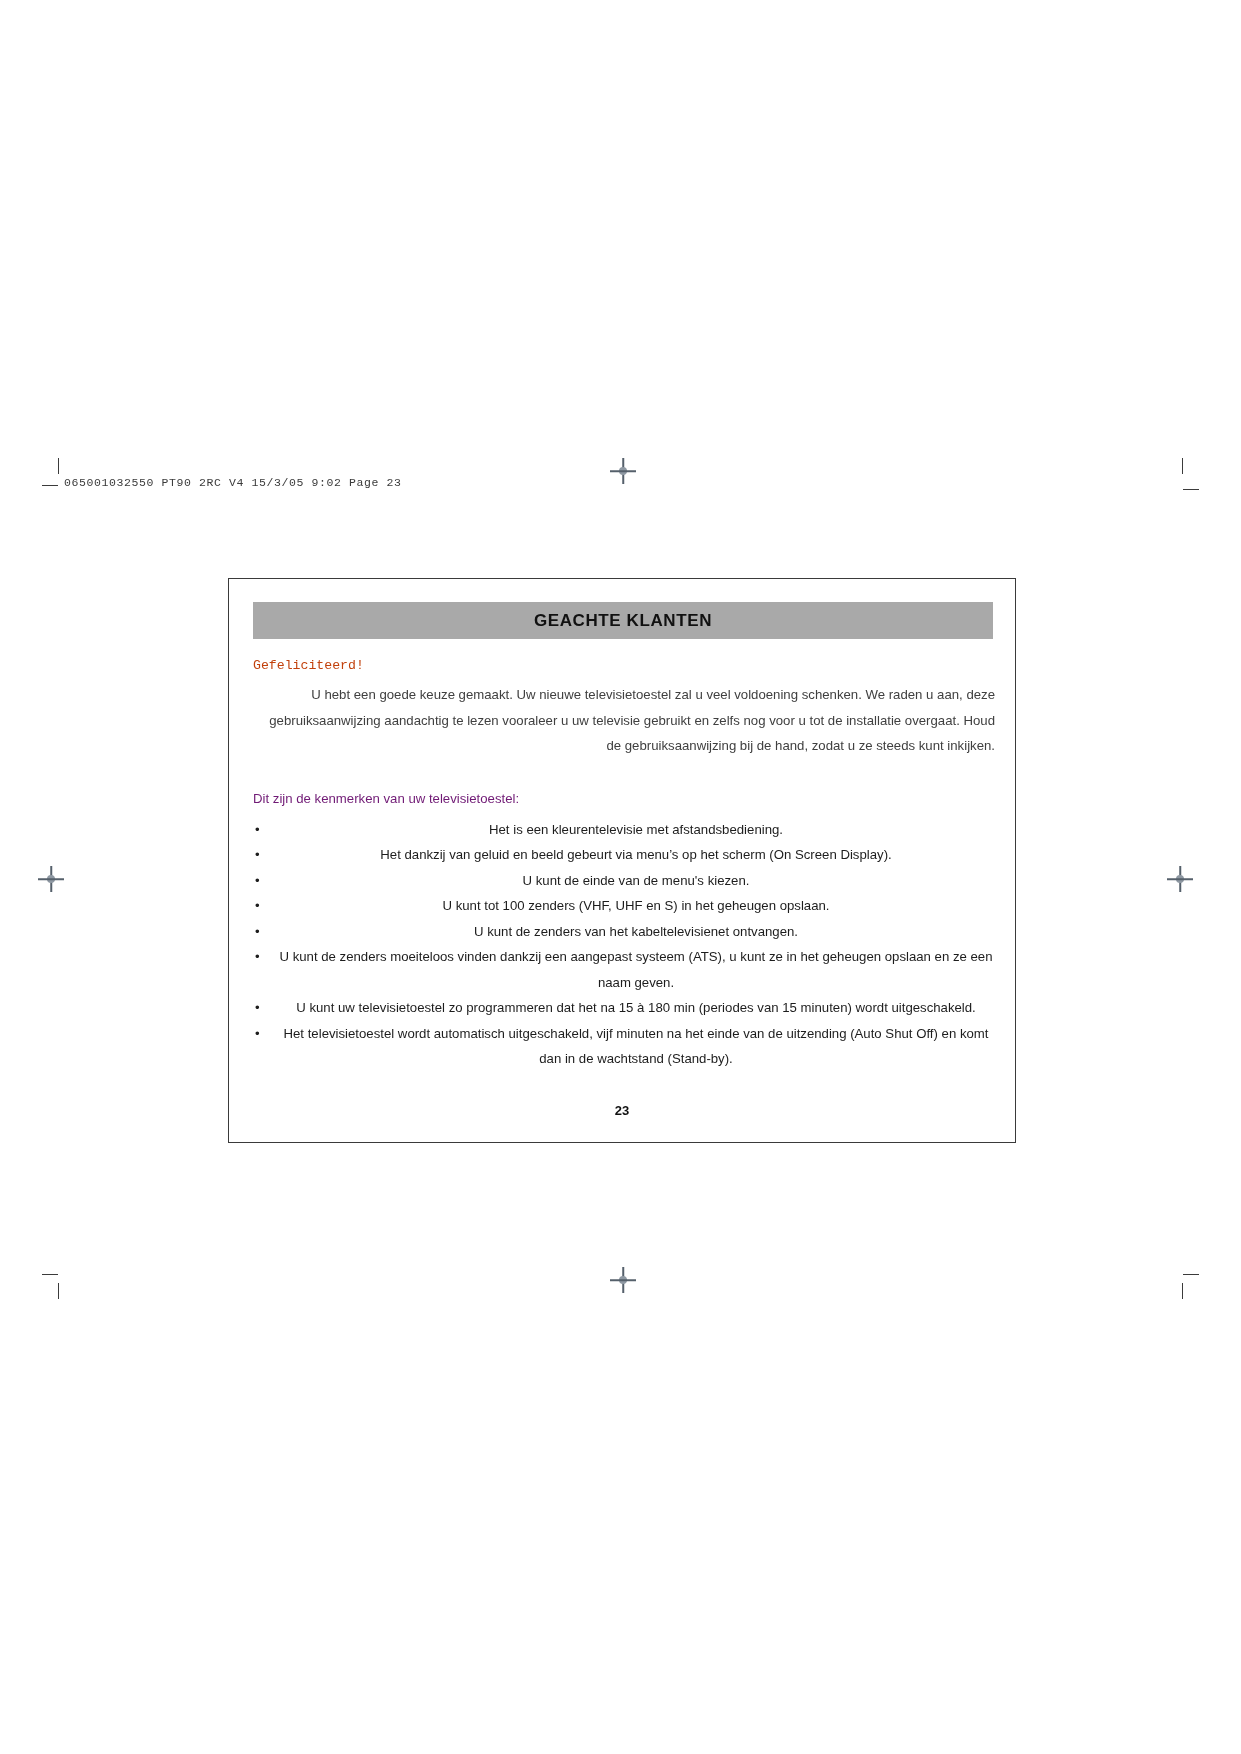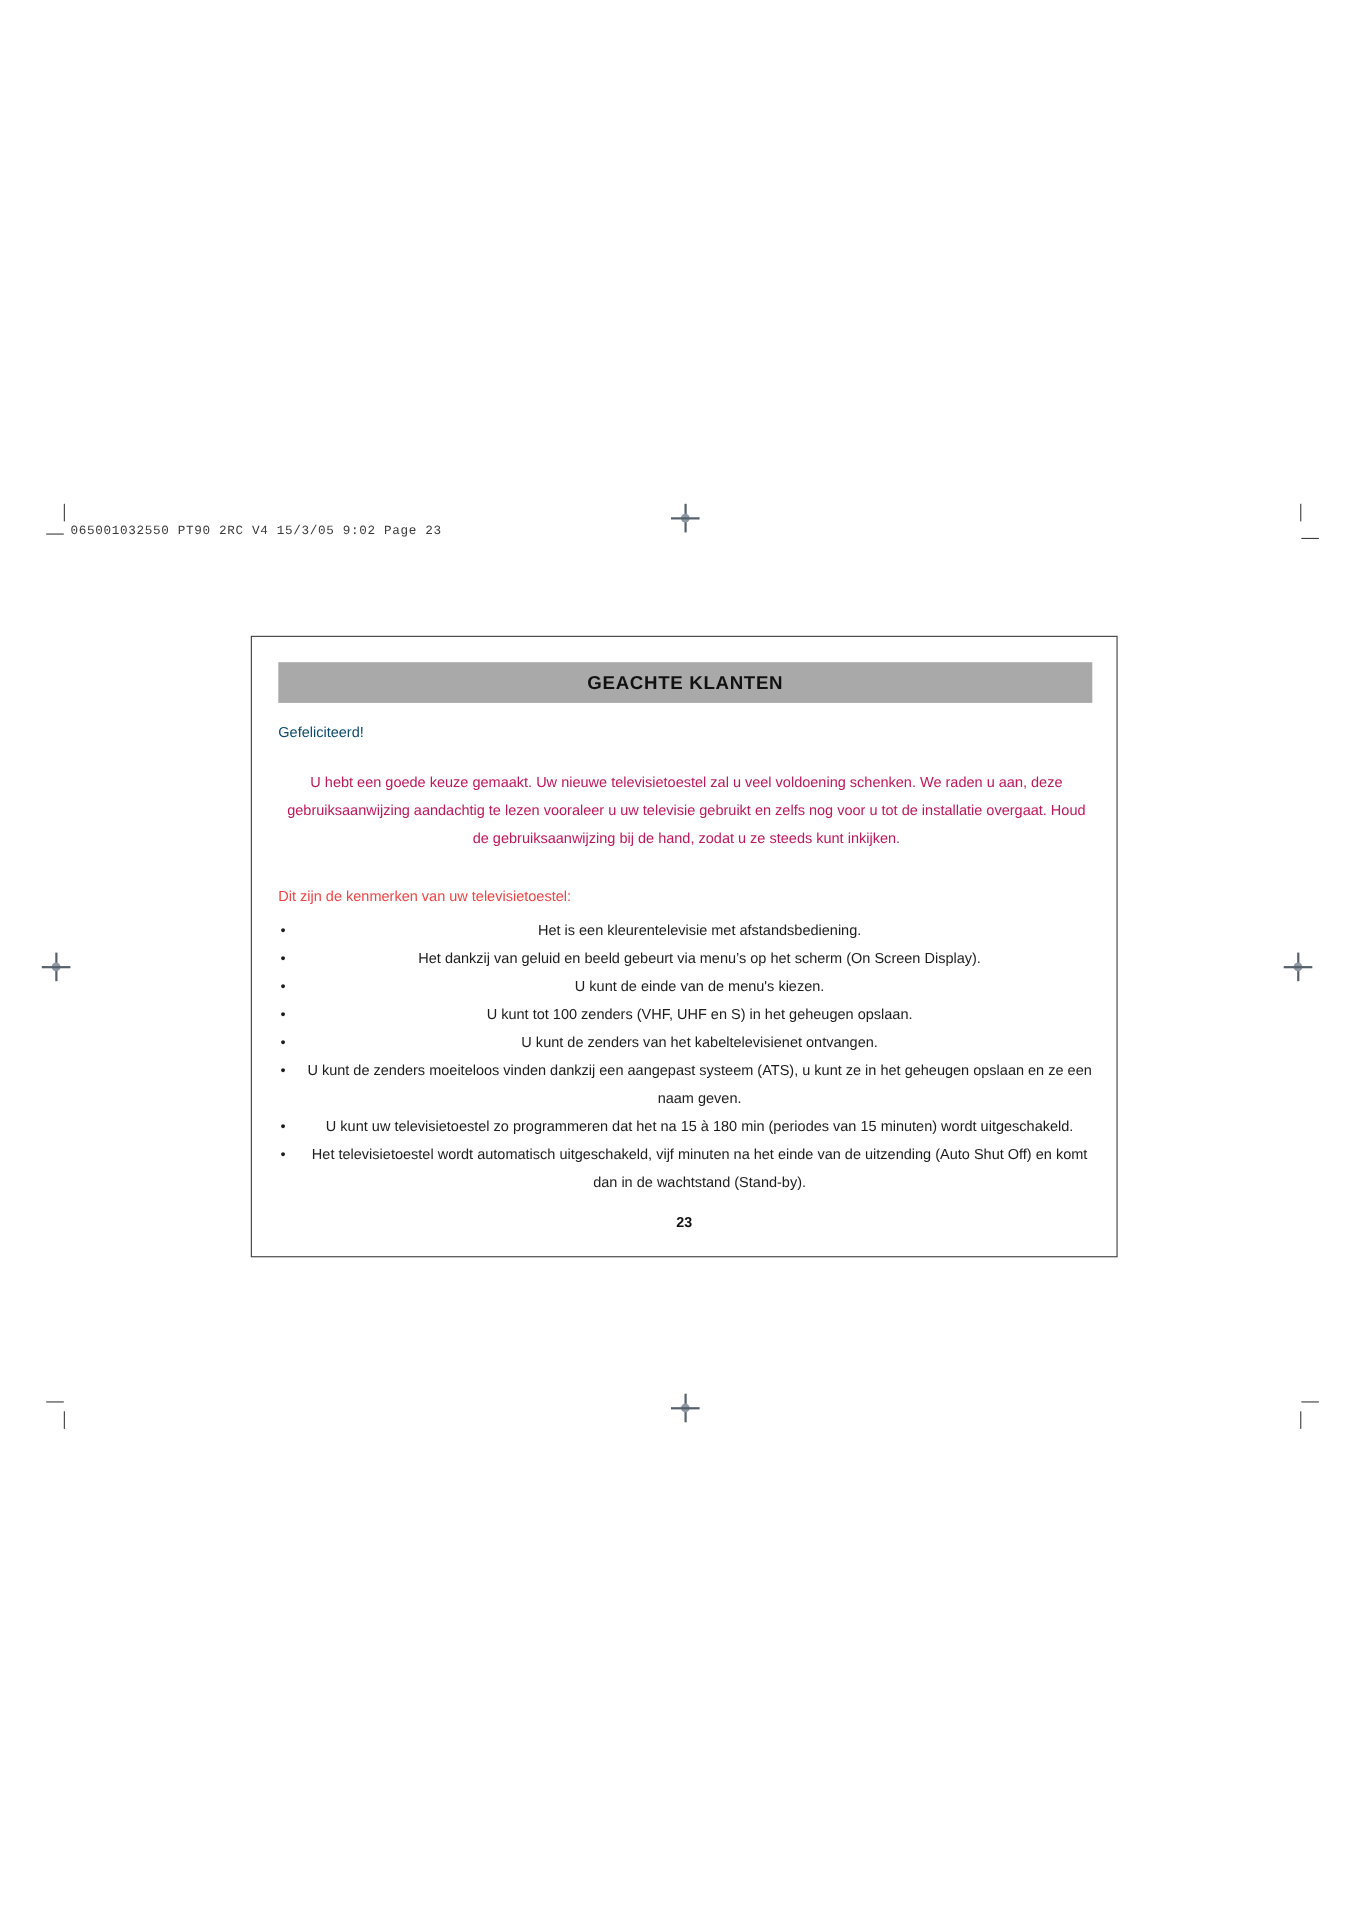--- a/index.html
+++ b/index.html
@@ -106,35 +106,36 @@
   .content {
     position: absolute;
     left: 24px;
     top: 74px;
     width: 742px;
   }
 
   .lead {
     font-size: 13.2px;
     line-height: 25px;
-    color: #0c4a6e;
-    margin: 0 0 20px 0;
+    color: #c2410c;
+    margin: 0 0 4px 0;
+    font-family: Liberation Mono, monospace;
   }
   .para {
     font-size: 13.2px;
     line-height: 25.5px;
-    color: #be185d;
+    color: #404040;
     margin: 0;
-    text-align: center;
+    text-align: right;
   }
   .section-intro {
     font-size: 13.2px;
     line-height: 25px;
     margin: 27px 0 6px 0;
-    color: #ef4444;
+    color: #701a75;
   }
 
   ul.feature-list {
     list-style: none;
     margin: 0;
     padding: 0;
   }
   ul.feature-list li {
     position: relative;
     font-size: 13.2px;

